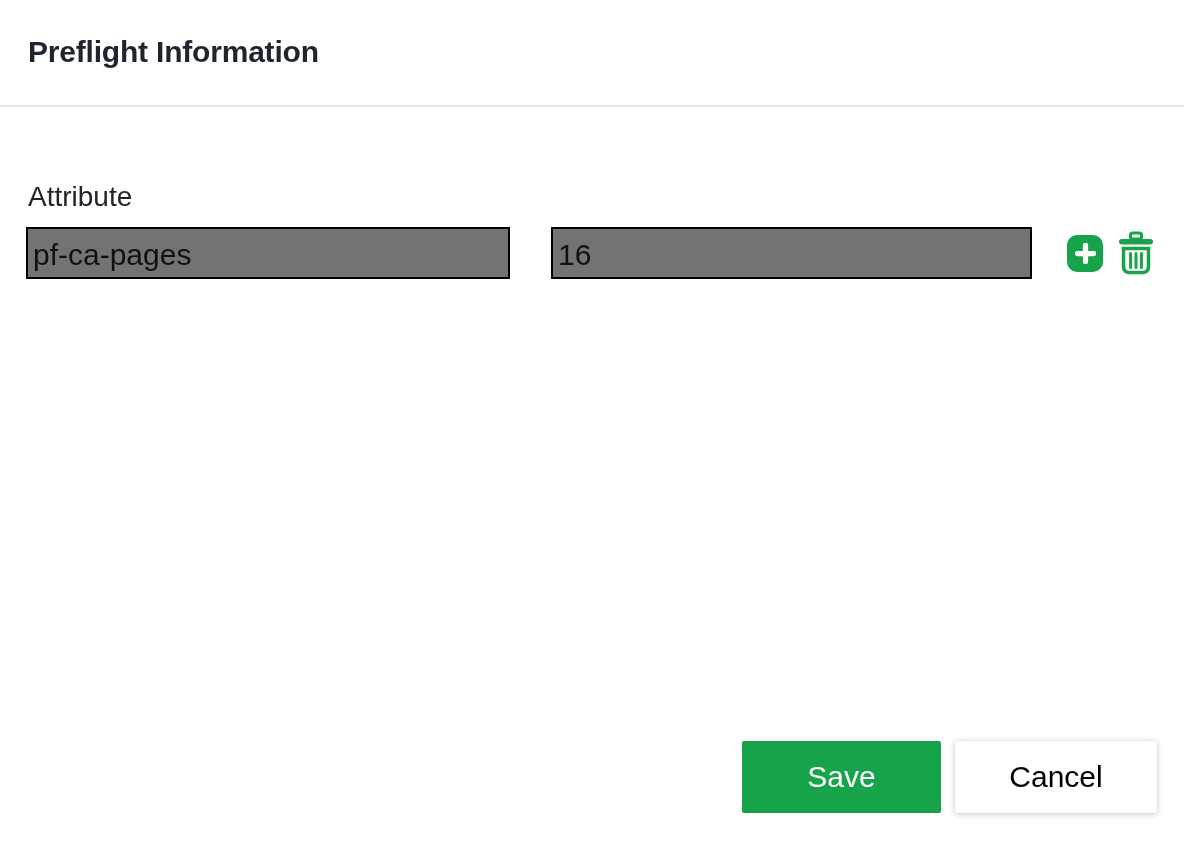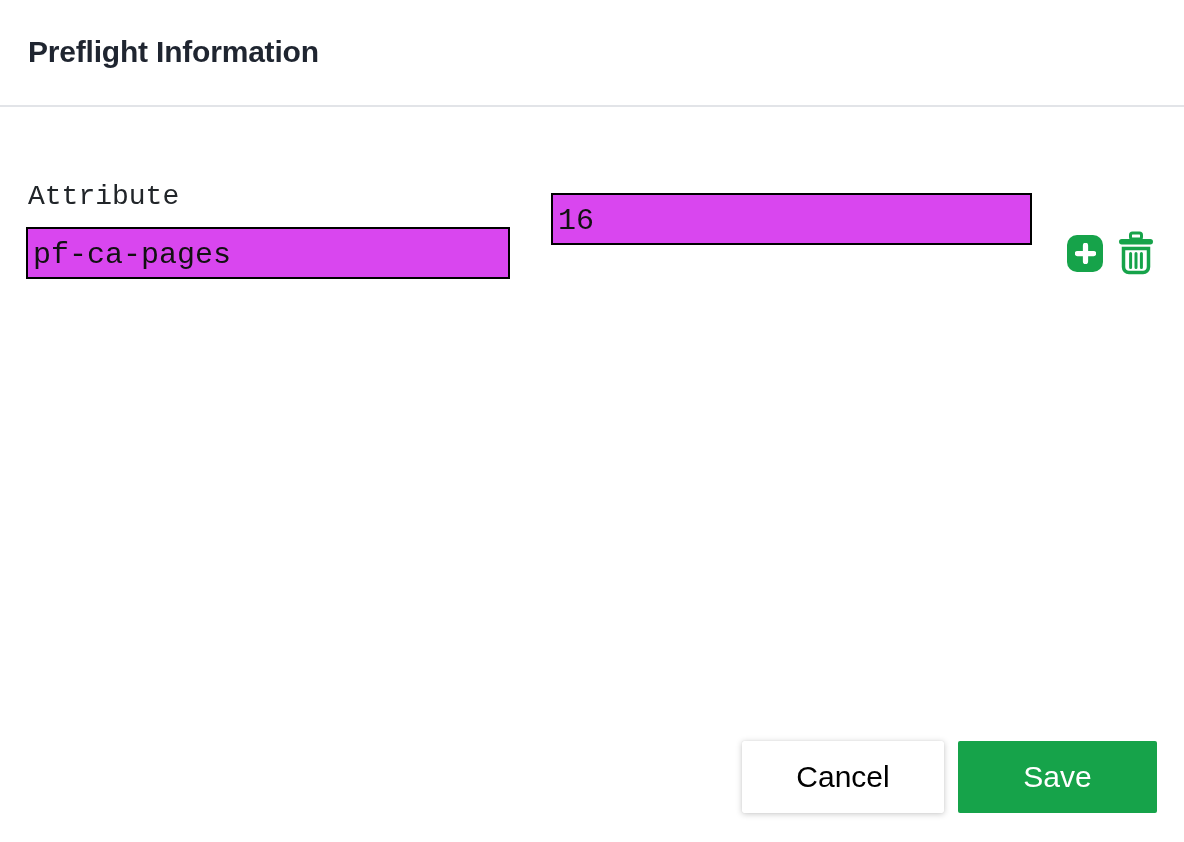--- a/index.html
+++ b/index.html
@@ -26,37 +26,37 @@
   }
   .divider {
     margin-top: 38px;
     width: 100%;
     height: 2px;
     background: #e2e4e8;
   }
 
   
   .content { padding: 73px 27px 0 26px; }
-  .form-row { display: flex; align-items: flex-start; font-family: Liberation Mono, monospace; }
+  .form-row { display: flex; align-items: flex-end; }
   .field { display: flex; flex-direction: column; }
   .field-attribute { width: 484px; margin-right: 41px; }
   .field-value { width: 481px; }
   .field-label {
     font-size: 28px;
     line-height: 34px;
     color: #212529;
     margin-left: 2px;
   }
   .text-input {
     margin-top: 13px;
     width: 100%;
     height: 52px;
     border: 2px solid #000000;
     border-radius: 0;
-    background: #d946ef;
+    background: #737373;
     font-family: inherit;
     font-size: 30px;
     color: #111111;
     padding: 4px 8px 0 5px;
     outline: none;
   }
 
   
   .row-actions {
     display: flex;
@@ -156,15 +156,15 @@
             <path d="M14.6 22.5 V36.5 M20 22.5 V36.5 M25.4 22.5 V36.5" fill="none" stroke="#16a34a" stroke-width="3" stroke-linecap="round"></path>
           </svg>
         </span>
       </button>
     </div>
 
   </div>
 </main>
 
 <footer class="footer-actions">
+  <button class="btn btn-save">Save</button>
   <button class="btn btn-cancel">Cancel</button>
-  <button class="btn btn-save">Save</button>
 </footer>
 
 </body></html>

